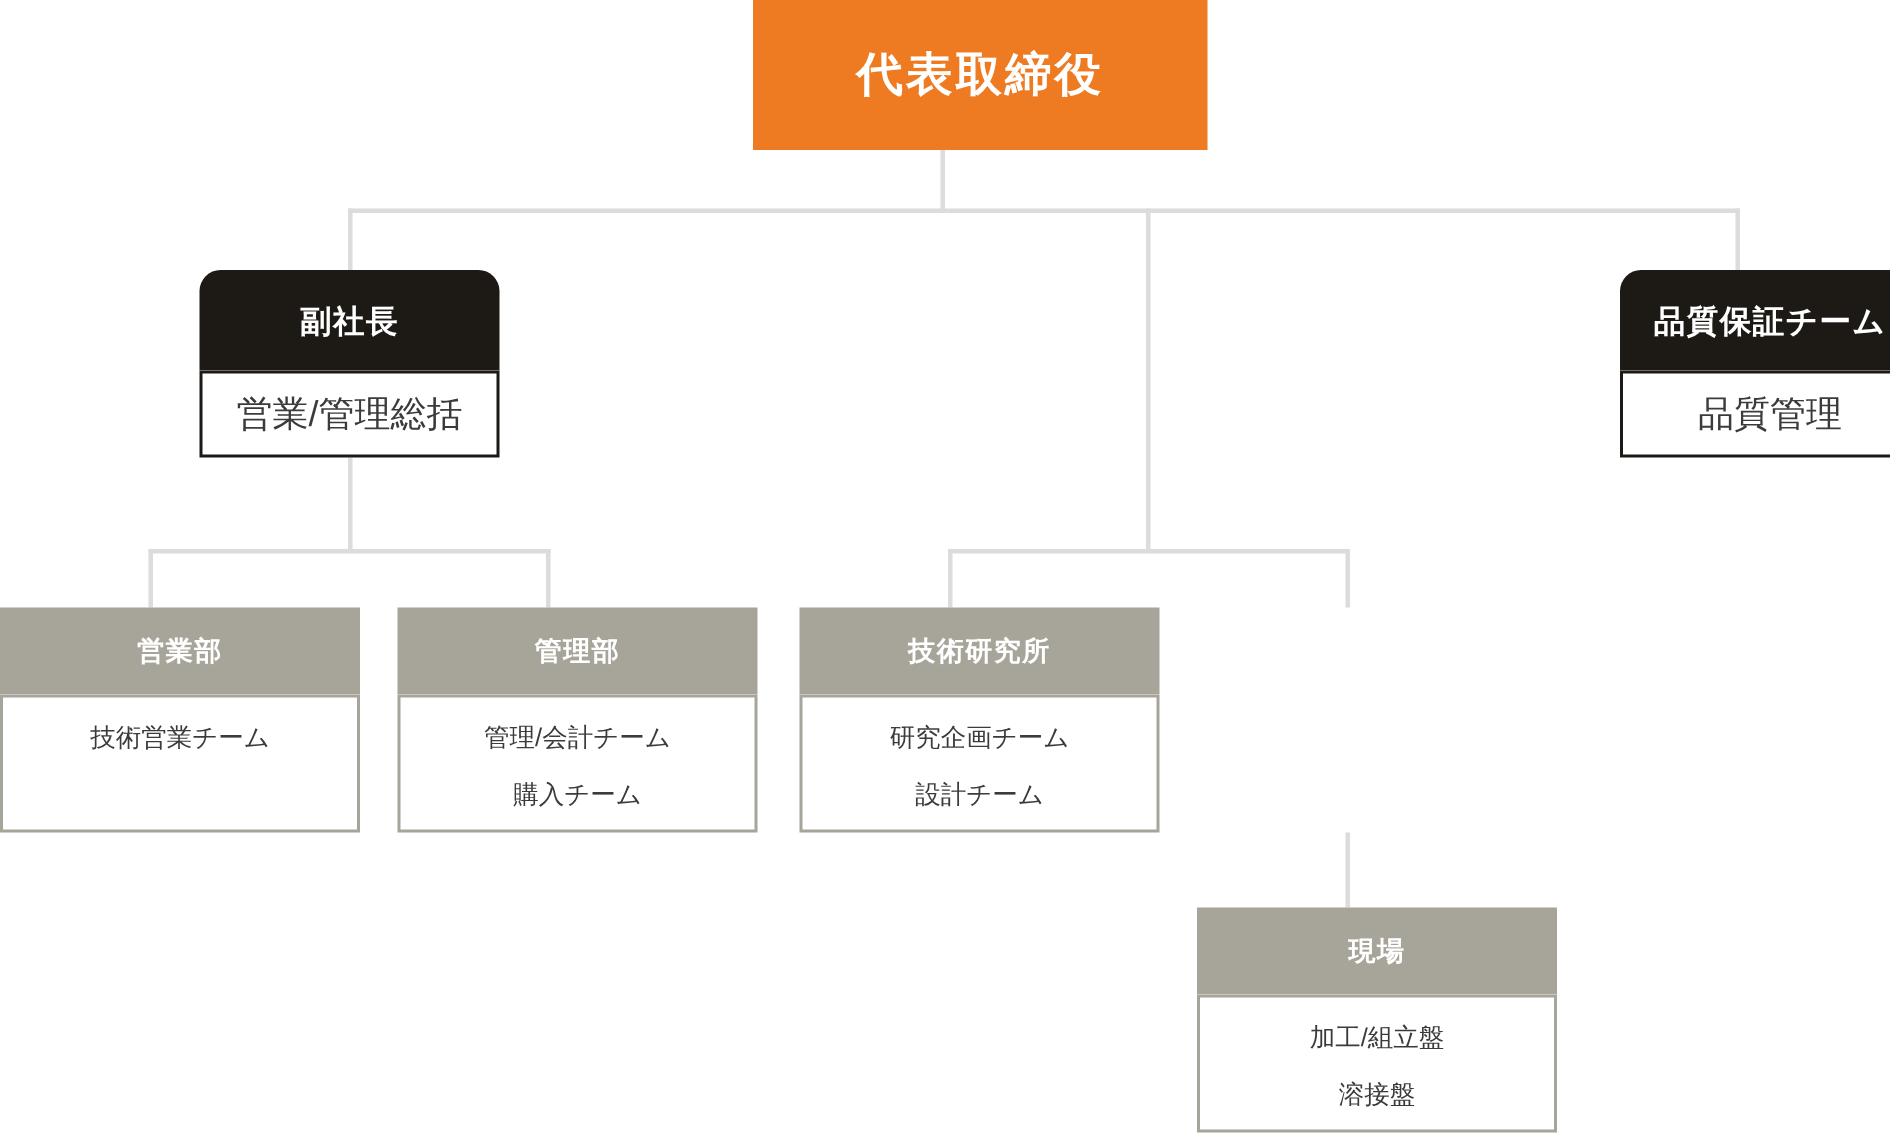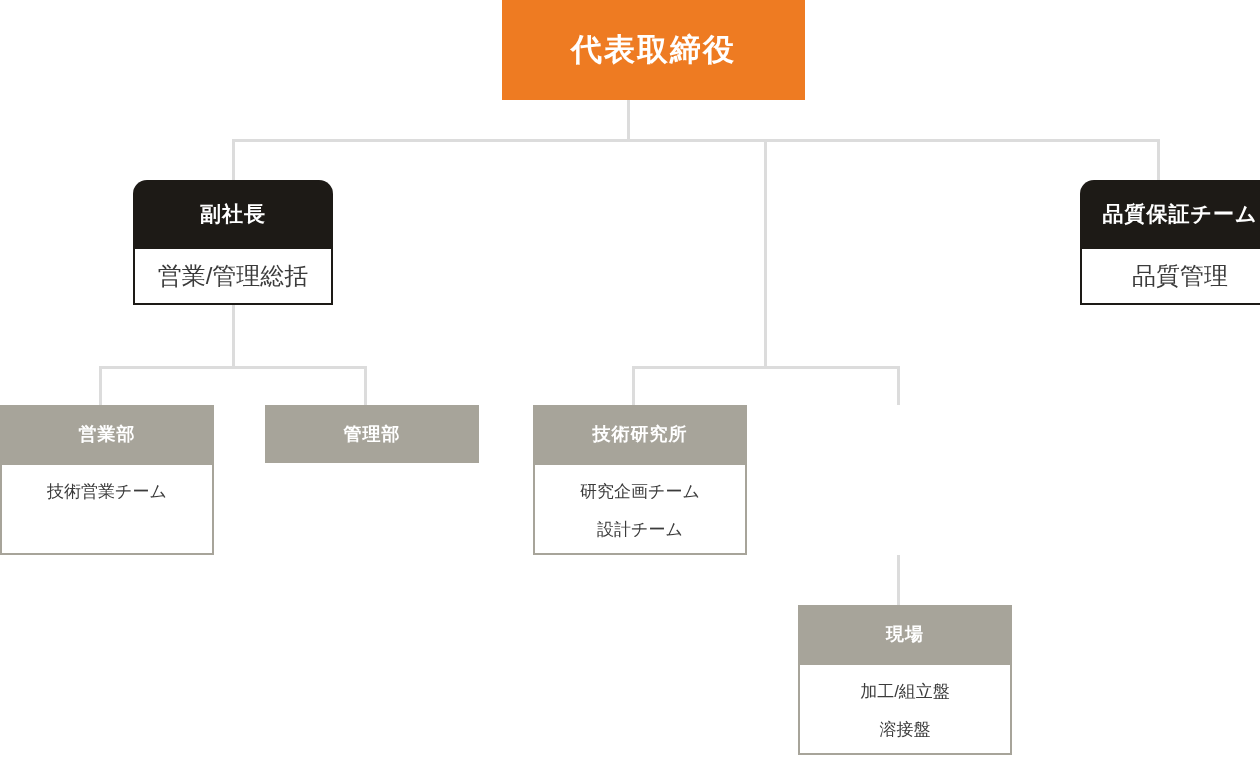--- a/index.html
+++ b/index.html
@@ -60,21 +60,21 @@
     box-sizing: border-box;
     height: 58px;
     background: #ffffff;
     border: 2px solid var(--exec-bg);
     color: var(--body-text);
     font-size: 24px;
     display: flex; align-items: center; justify-content: center;
   }
 
   
-  .node-dept { width: 214px; }
+  .node-dept { width: 240px; }
   .dept-hd {
     box-sizing: border-box;
     height: 58px;
     background: var(--dept-bg);
     color: var(--header-text);
     font-size: 18px; font-weight: bold;
     letter-spacing: 1px;
     display: flex; align-items: center; justify-content: center;
   }
   .dept-bd {
@@ -127,20 +127,24 @@
 
   <div class="node node-dept" style="left:0; top:405px;">
     <div class="dept-hd">営業部</div>
     <div class="dept-bd tall">
       <div class="item">技術営業チーム</div>
     </div>
   </div>
 
   <div class="node node-dept" style="left:265px; top:405px;">
     <div class="dept-hd">管理部</div>
+    <div class="dept-bd tall">
+      <div class="item">管理/会計チーム</div>
+      <div class="item">購入チーム</div>
+    </div>
   </div>
 
   <div class="node node-dept" style="left:533px; top:405px;">
     <div class="dept-hd">技術研究所</div>
     <div class="dept-bd tall">
       <div class="item">研究企画チーム</div>
       <div class="item">設計チーム</div>
     </div>
   </div>
 

